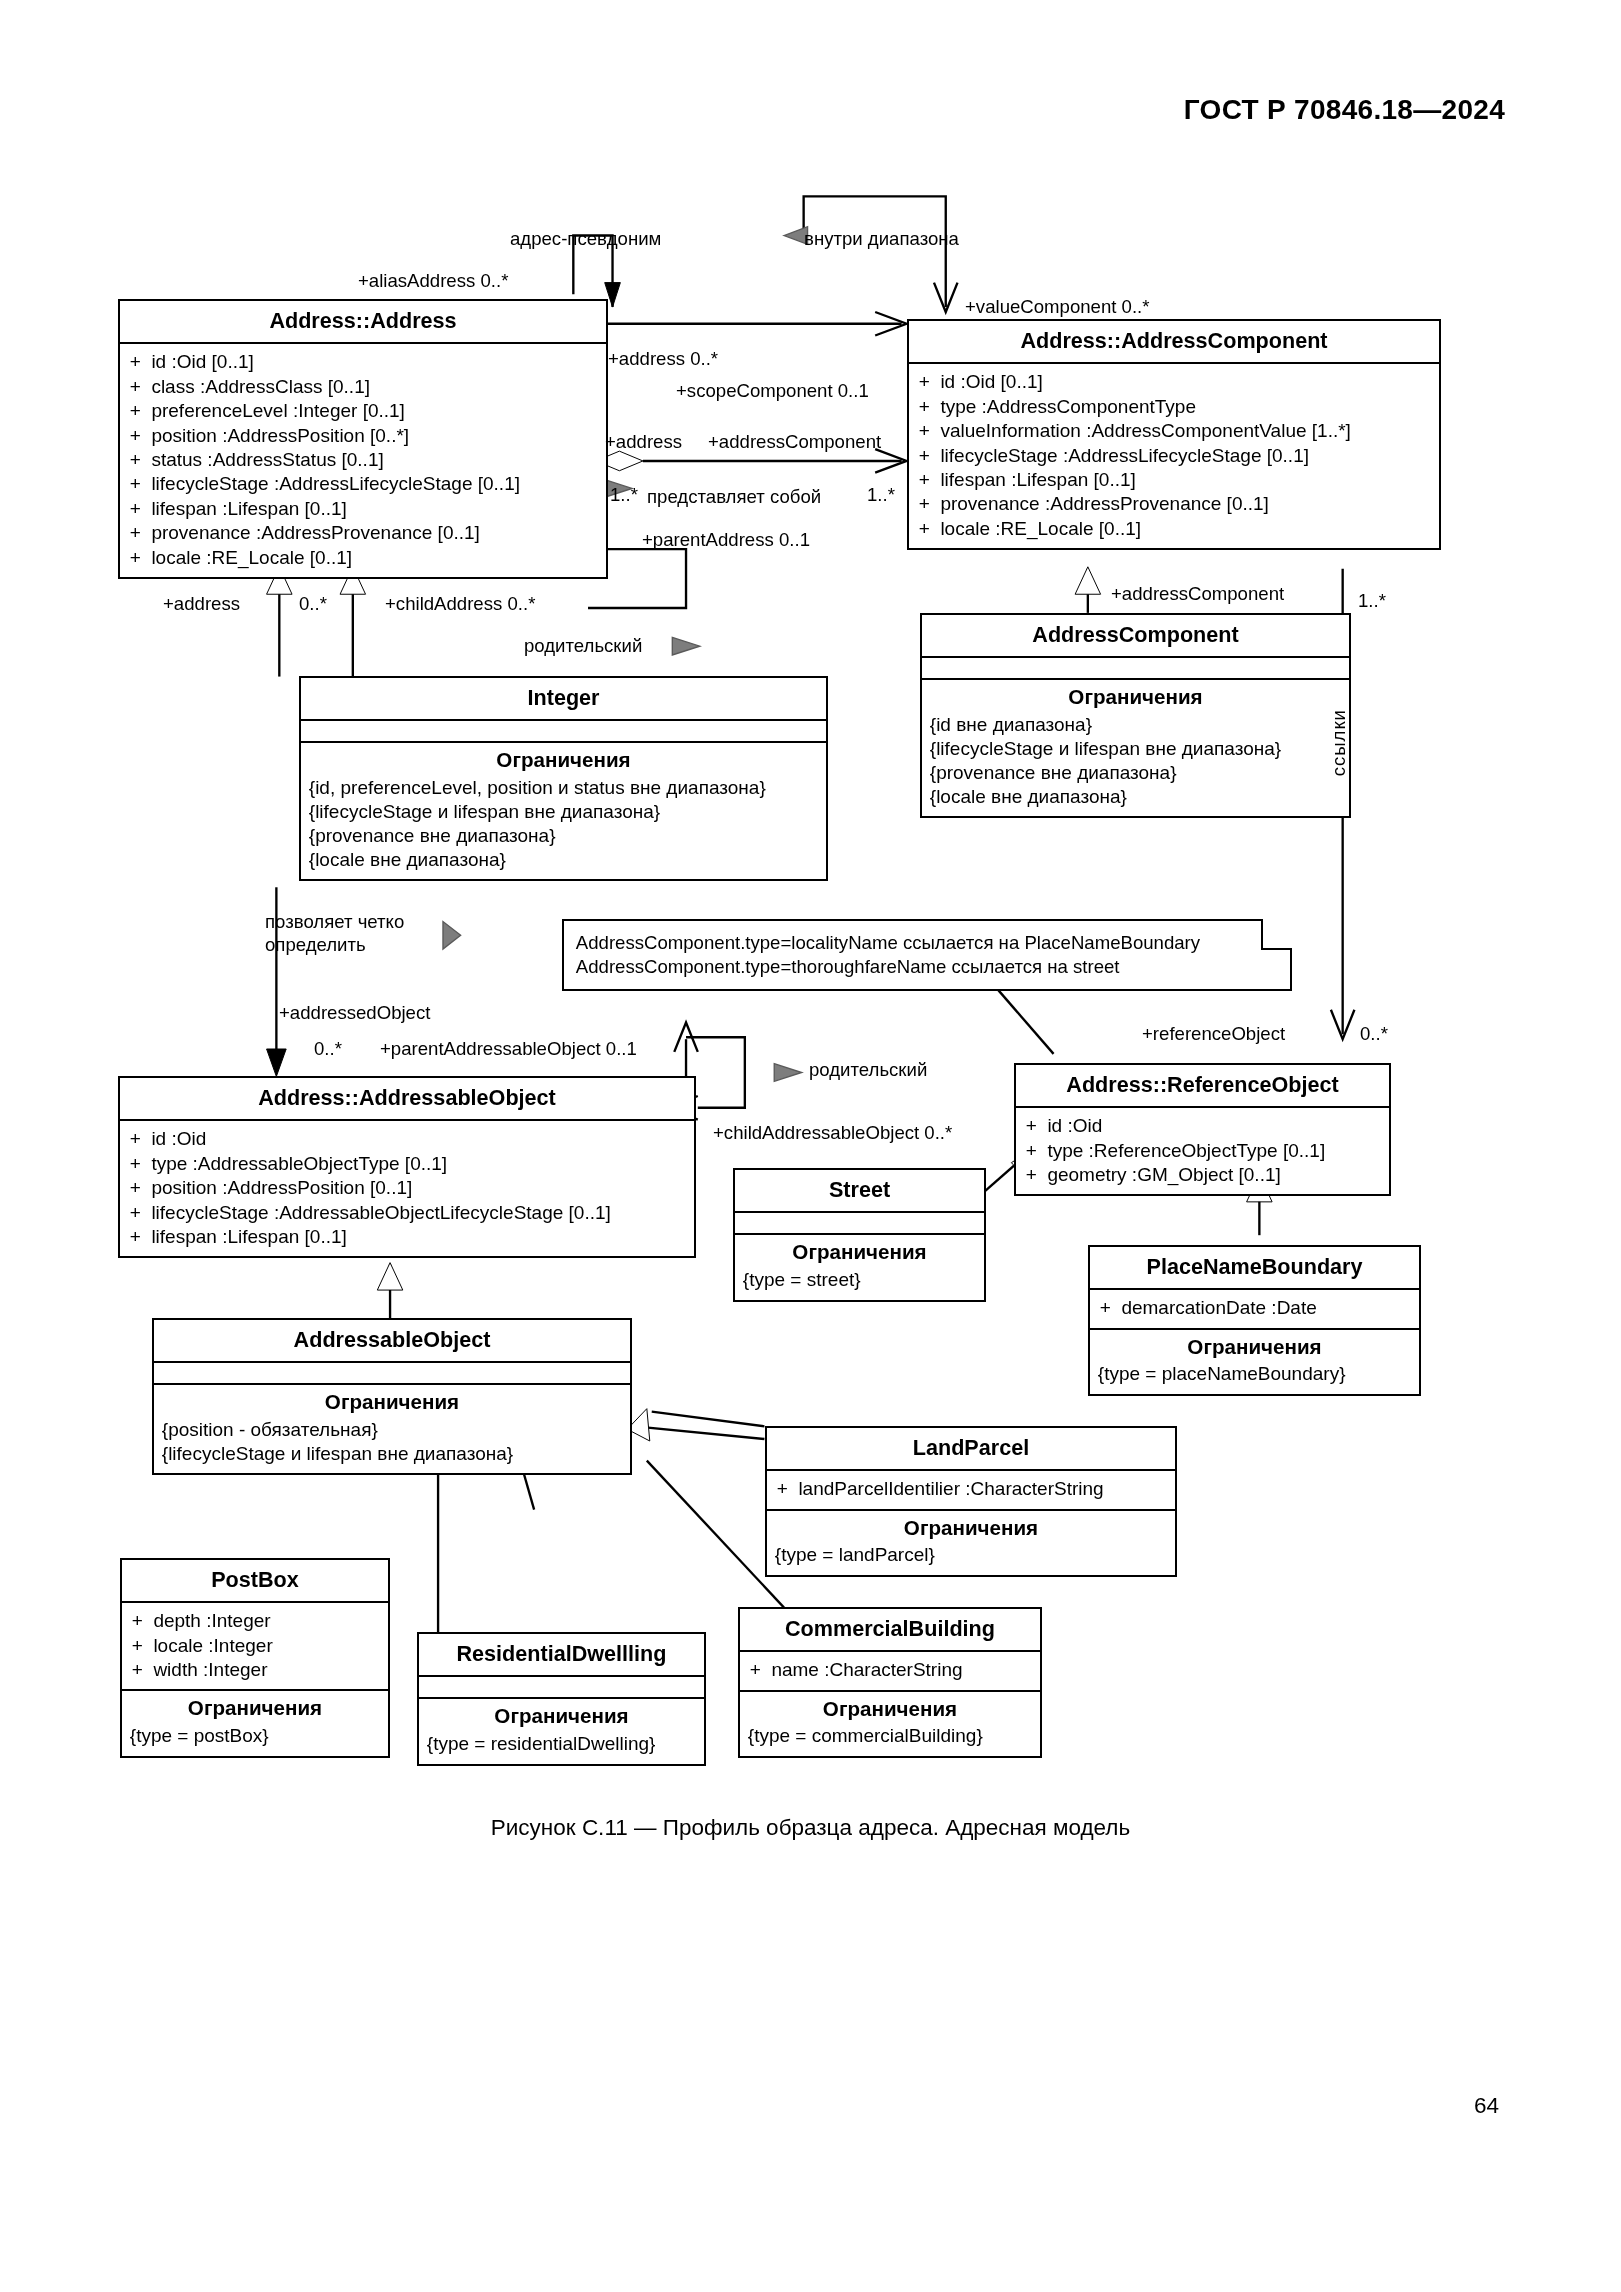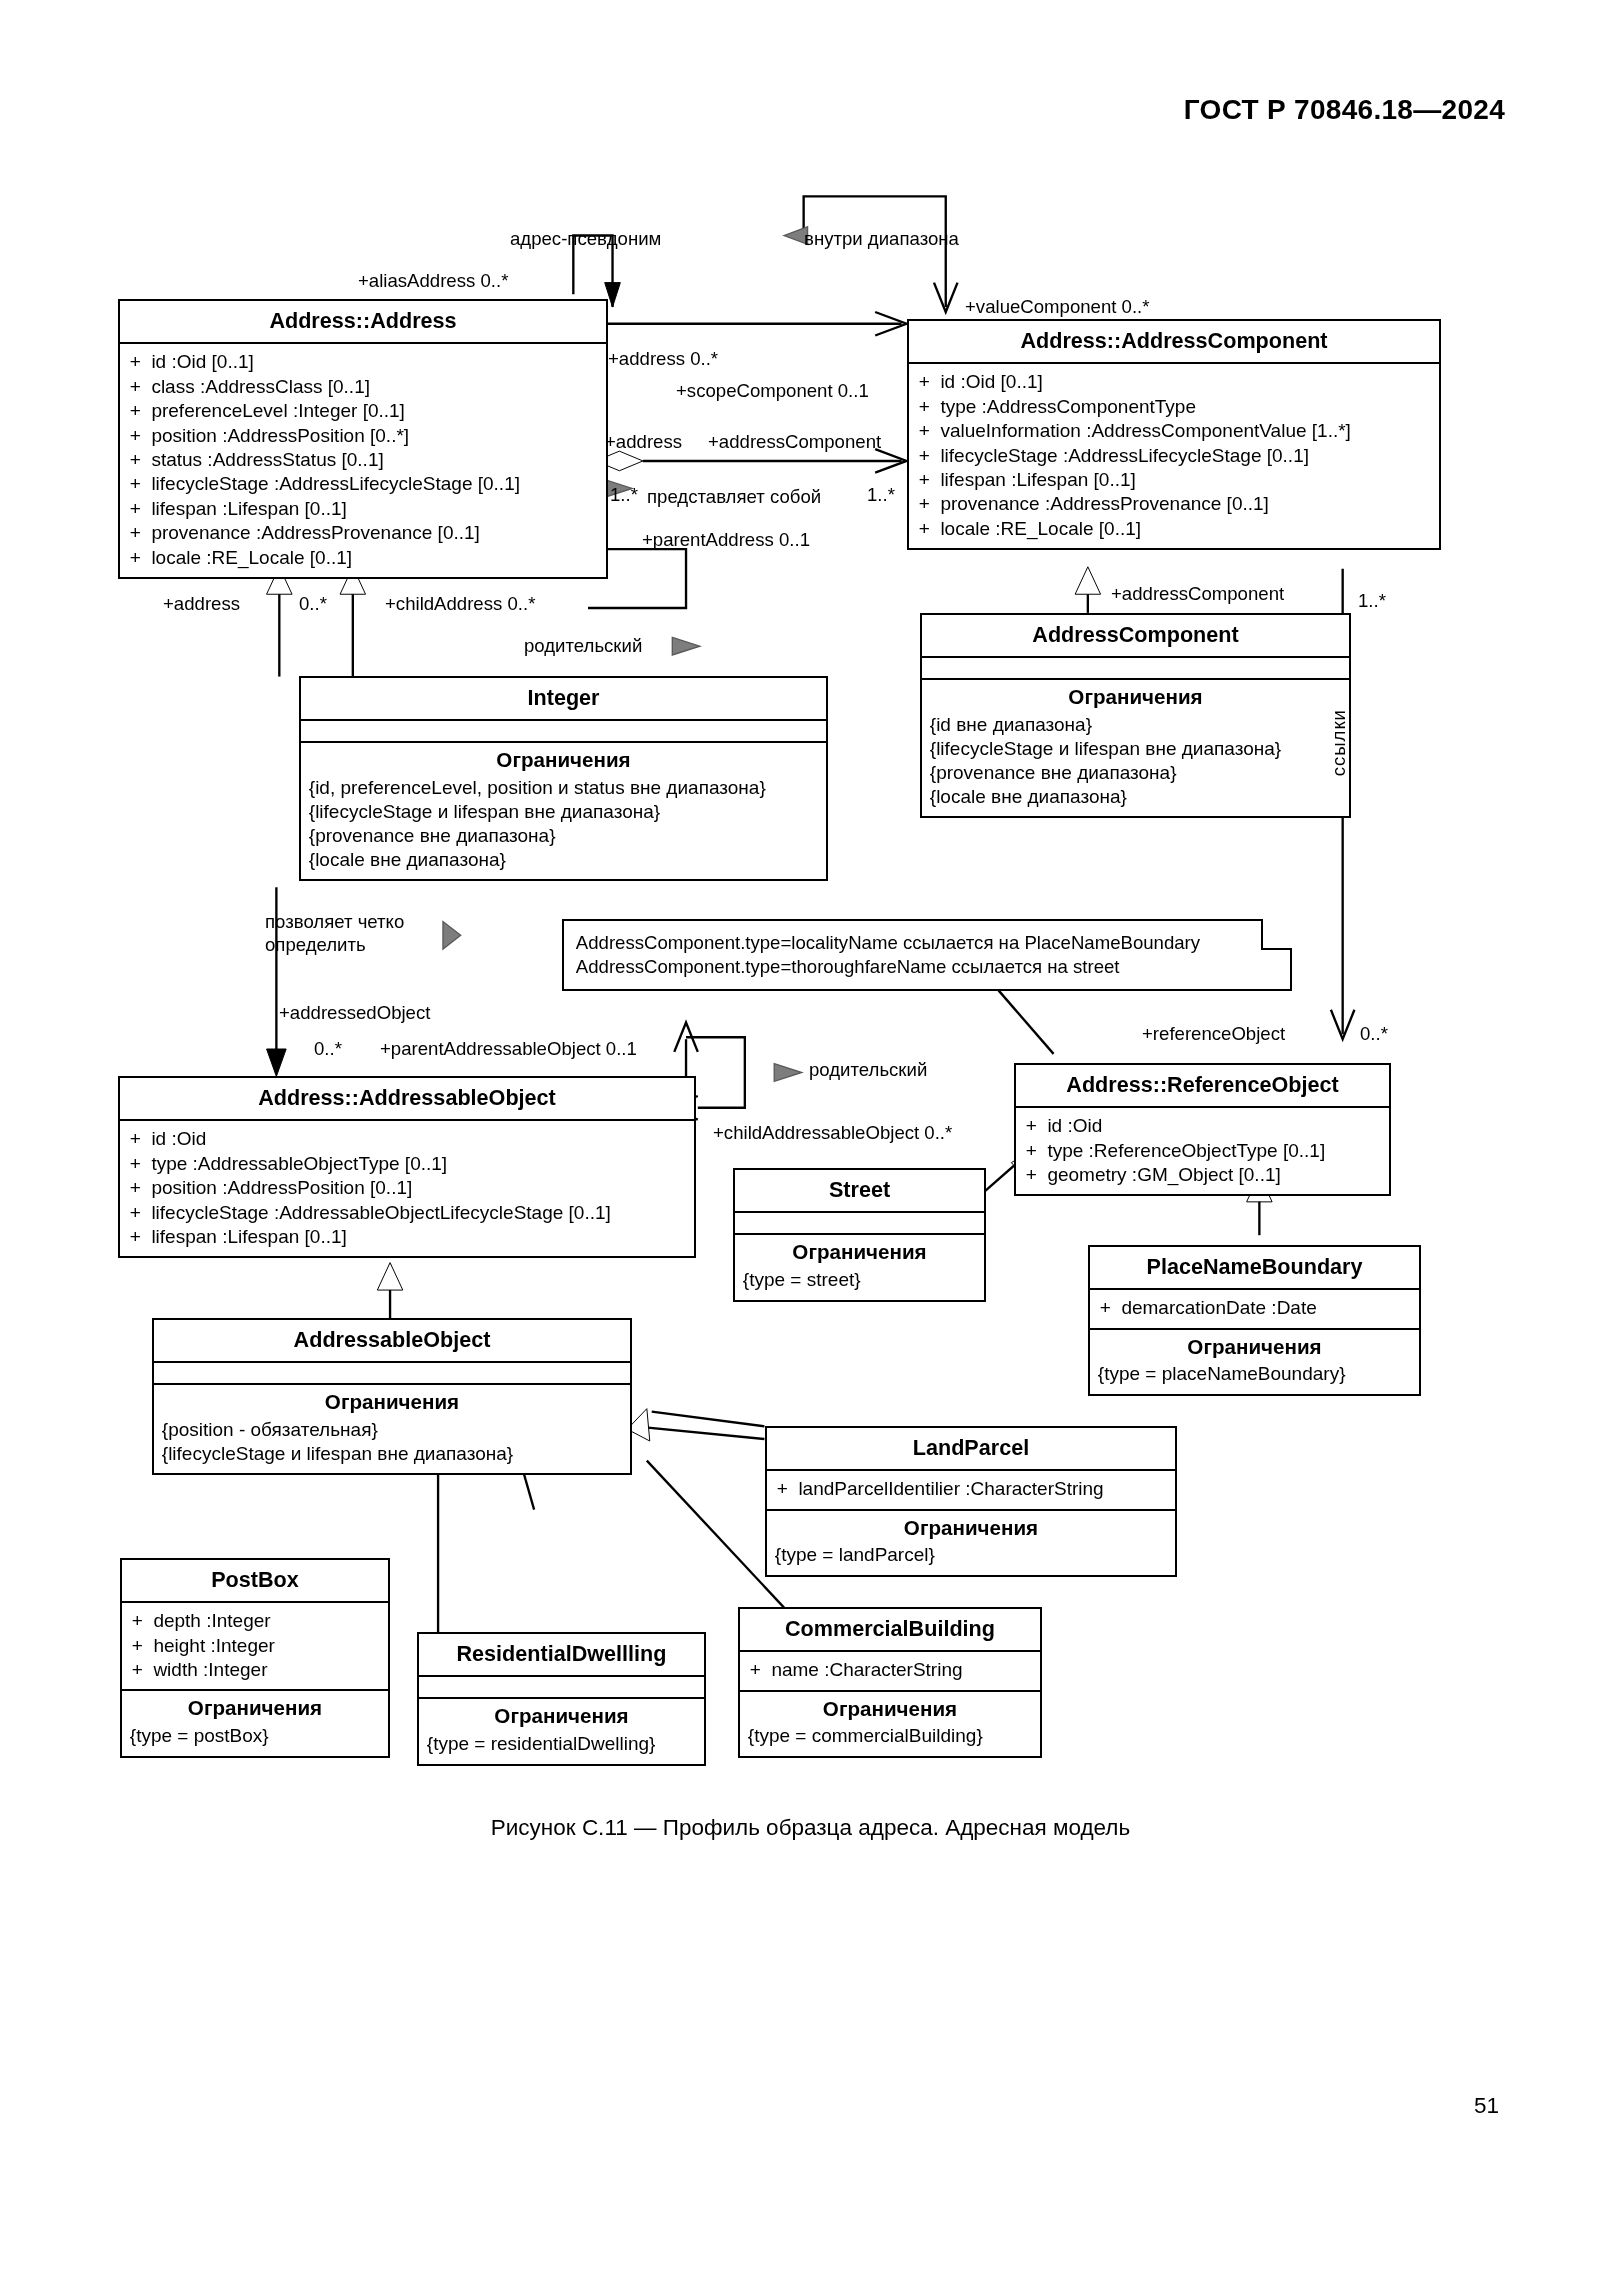--- a/index.html
+++ b/index.html
@@ -384,21 +384,21 @@
       <div class="clines">
         <div class="cline">{type = landParcel}</div>
       </div>
     </div>
   </div>
 
   <div class="uml" style="left:120px;top:1558px;width:270px;">
     <div class="hdr">PostBox</div>
     <div class="attrs">
       <div class="arow"><span class="vis">+</span><span>depth  :Integer</span></div>
-      <div class="arow"><span class="vis">+</span><span>height  :Integer</span></div>
+      <div class="arow"><span class="vis">+</span><span>locale  :Integer</span></div>
       <div class="arow"><span class="vis">+</span><span>width  :Integer</span></div>
     </div>
     <div class="csec">
       <div class="ctitle">Ограничения</div>
       <div class="clines">
         <div class="cline">{type = postBox}</div>
       </div>
     </div>
   </div>
 
@@ -421,16 +421,16 @@
     <div class="csec">
       <div class="ctitle">Ограничения</div>
       <div class="clines">
         <div class="cline">{type = commercialBuilding}</div>
       </div>
     </div>
   </div>
 
   <div class="figure-caption">Рисунок С.11 — Профиль образца адреса. Адресная модель</div>
 
-  <div class="page-number">51</div>
+  <div class="page-number">64</div>
 
 </div>
 
 
 </body></html>

